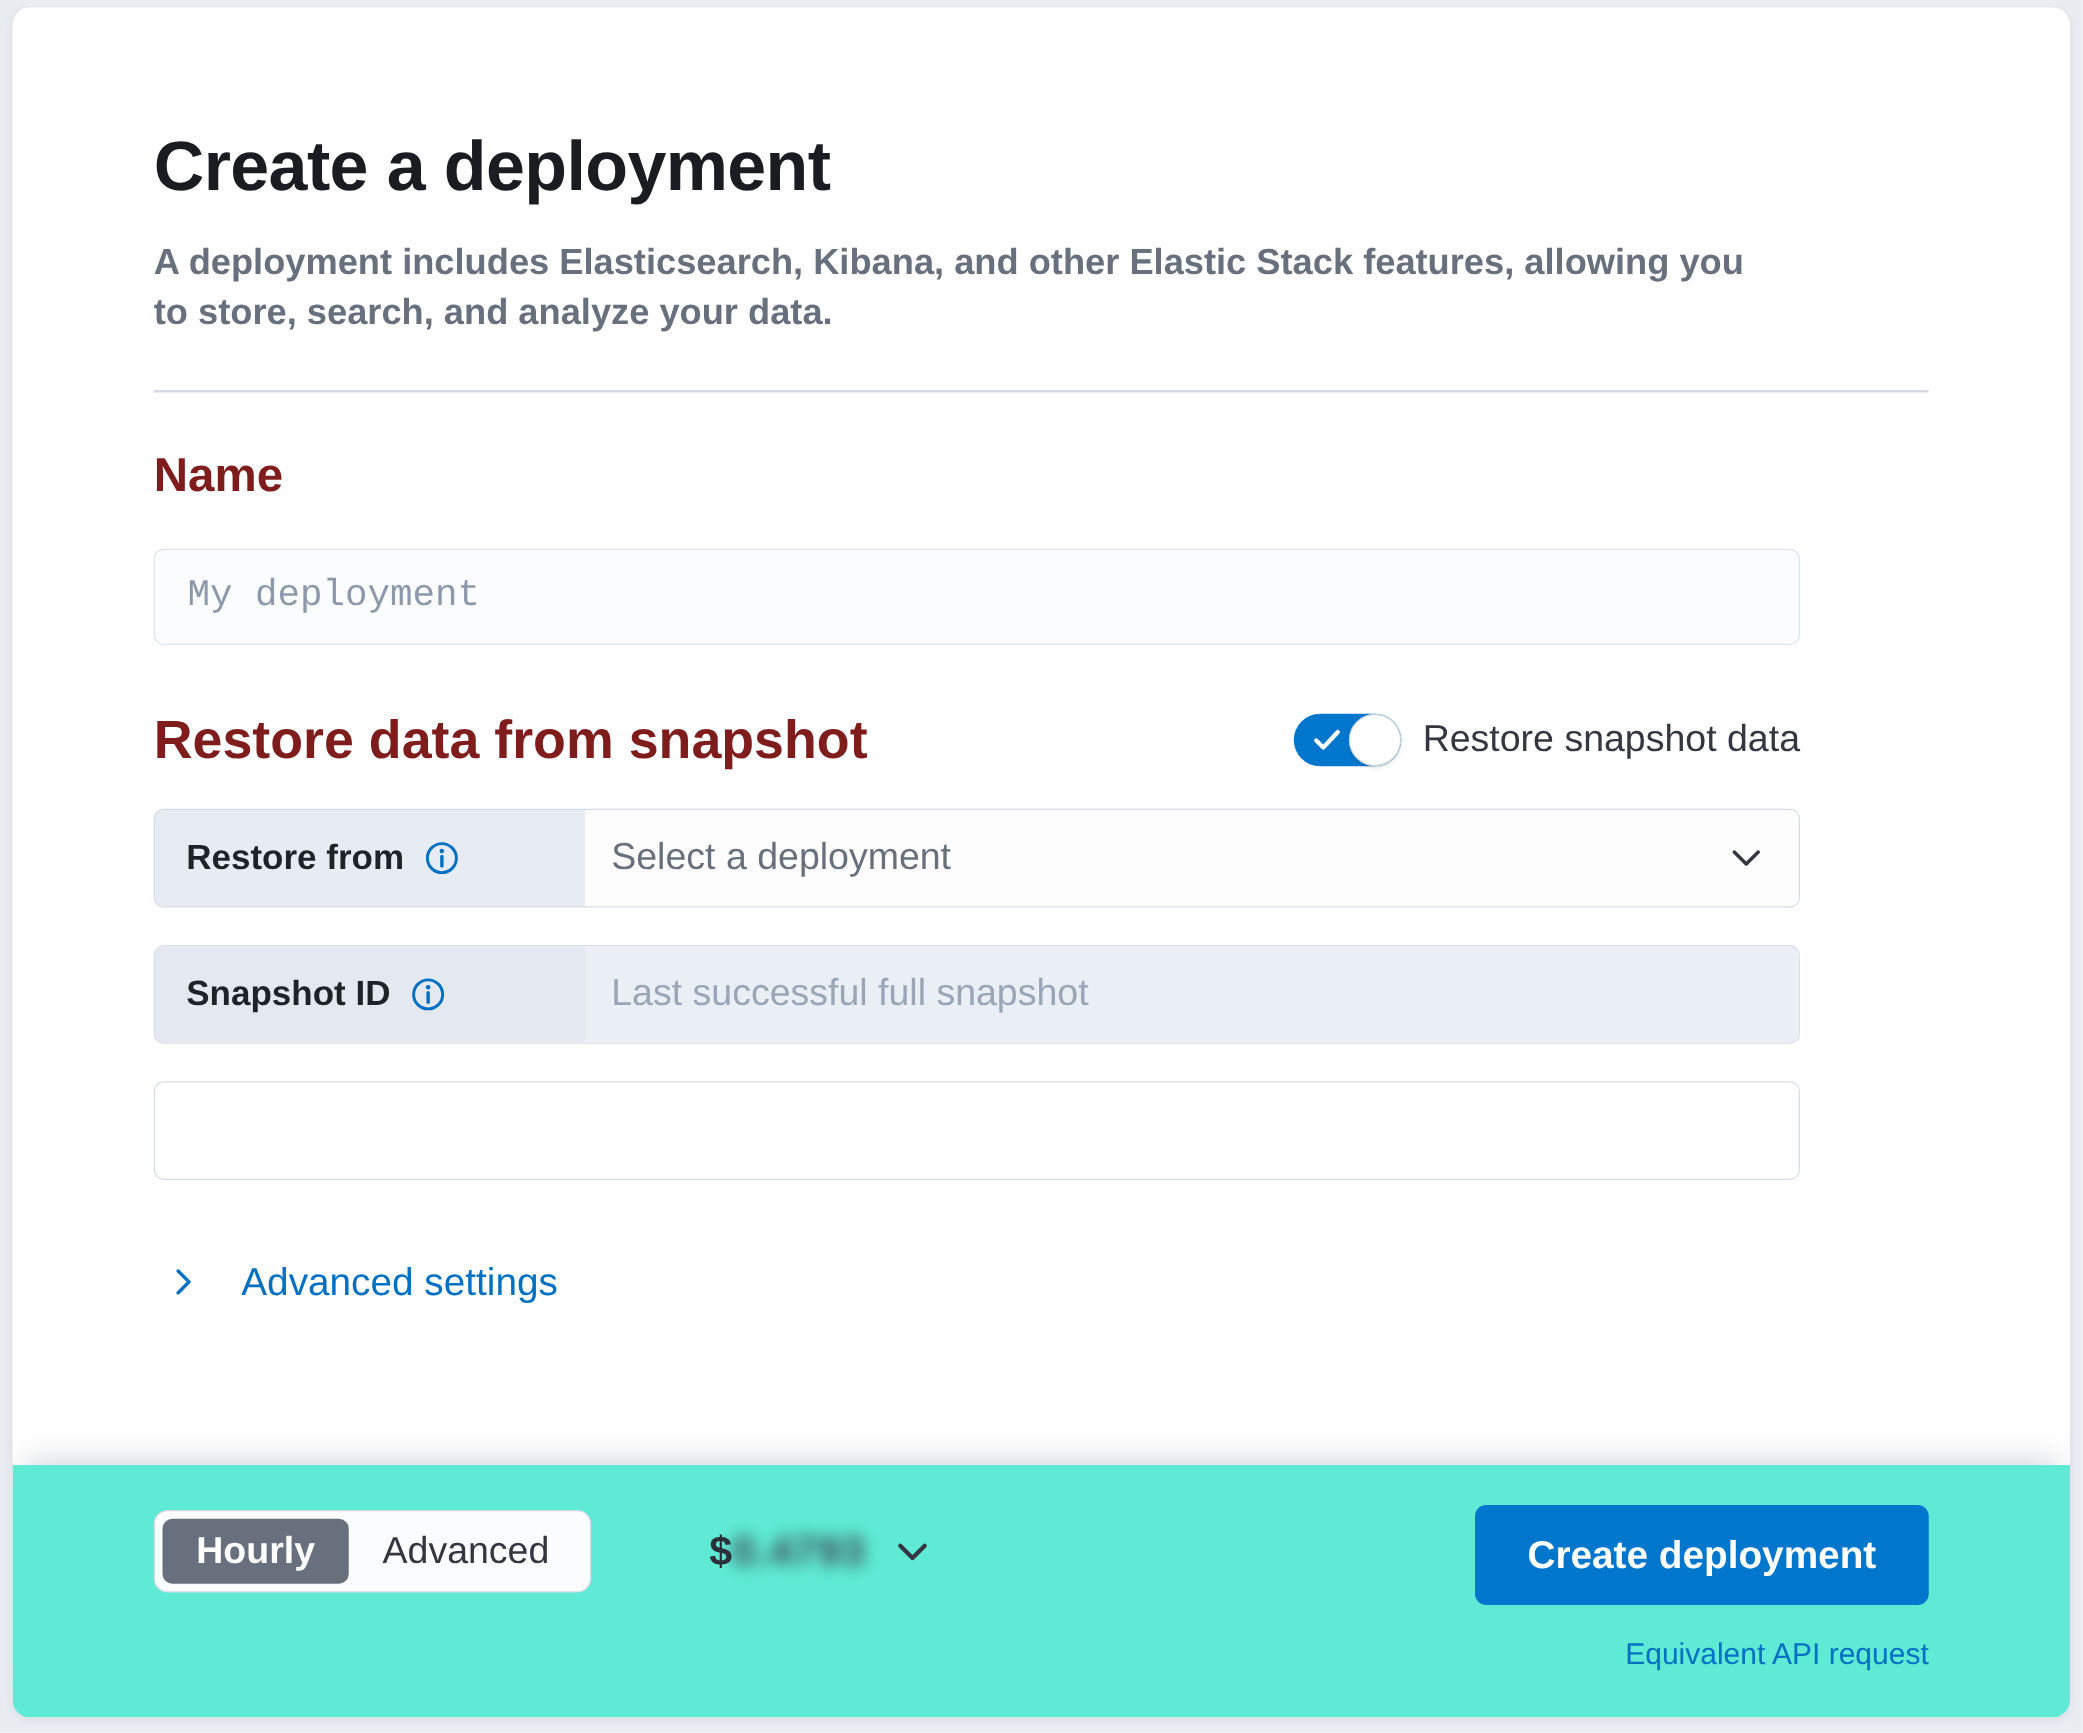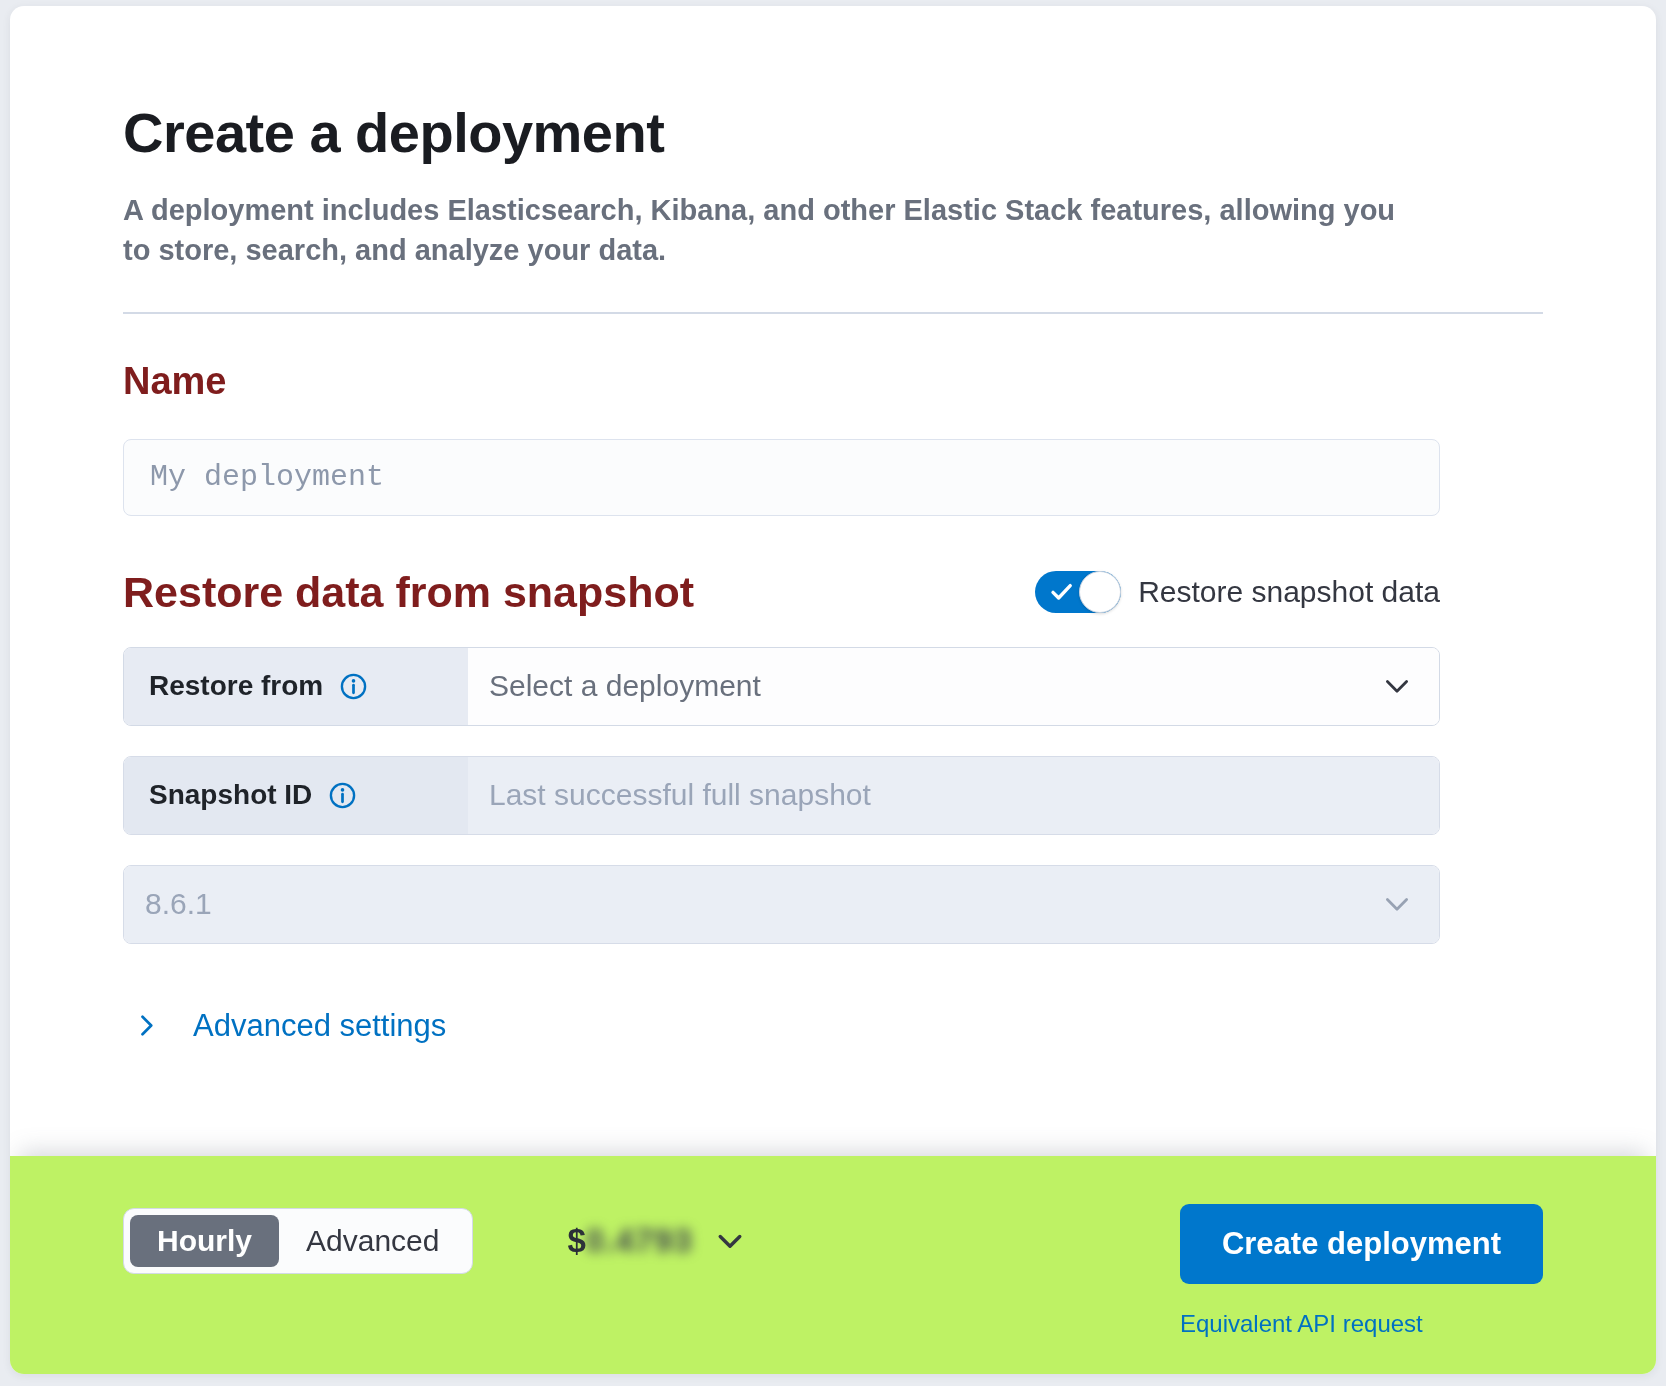--- a/index.html
+++ b/index.html
@@ -89,23 +89,23 @@
 
   .advanced-link {
     margin-top: 64px; margin-bottom: 60px;
     display: inline-flex; align-items: center; gap: 32px;
     color: #0071c2; font-size: 31px; font-weight: 500;
     text-decoration: none; cursor: pointer; margin-left: 9px;
   }
   .advanced-link .chevron-right { display: flex; }
 
   .footer {
-    background: #bef264; position: relative;
+    background: #5eead4; position: relative;
     box-shadow: 0 -14px 22px -10px rgba(105,112,125,0.28);
-    padding: 48px 113px 36px 113px;
+    padding: 32px 113px 36px 113px;
     display: flex; justify-content: space-between; align-items: flex-start;
   }
   .footer-left { display: flex; align-items: center; gap: 94px; margin-top: 4px; }
 
   .billing-toggle {
     display: flex; align-items: center; padding: 6px;
     border: 1px solid #d3dae6; border-radius: 11px; background: #fbfcfd;
   }
   .billing-btn {
     border: none; background: transparent; cursor: pointer;
@@ -113,21 +113,21 @@
     font-size: 30px; color: #343741; padding: 9px 27px; border-radius: 8px;
     font-weight: 400;
   }
   .billing-btn.selected { background: #69707d; color: #ffffff; font-weight: 700; }
 
   .price-dropdown { display: flex; align-items: center; gap: 20px; cursor: pointer; }
   .price-text { font-size: 33px; font-weight: 700; color: #2b2f38; display: flex; align-items: center; }
   .price-amount { filter: blur(6px); font-weight: 700; color: #3c414d; letter-spacing: 1px; }
   .price-dropdown .chevron { color: #343741; display: flex; }
 
-  .footer-right { display: flex; flex-direction: column; align-items: flex-start; gap: 26px; }
+  .footer-right { display: flex; flex-direction: column; align-items: flex-end; gap: 26px; }
   .create-btn {
     border: none; cursor: pointer; background: #0077cc; color: #ffffff;
     font-family: "Liberation Sans", sans-serif;
     font-size: 31px; font-weight: 700; padding: 0 42px; height: 80px;
     border-radius: 9px; min-width: 304px;
   }
   .api-link { color: #0071c2; font-size: 24px; font-weight: 500; text-decoration: none; cursor: pointer; }
 </style>
 </head>
 <body>
@@ -189,28 +189,20 @@
                 <path d="M8 7.3v4.2" stroke="currentColor" stroke-width="1.5" stroke-linecap="round"></path>
               </svg>
           </span>
         </div>
         <div class="row-control">
           <span class="control-value">Last successful full snapshot</span>
         </div>
       </div>
 
       <div class="form-row disabled">
-        <div class="row-control">
-          <span class="control-value">8.6.1</span>
-          <span class="chevron">
-            <svg width="32" height="32" viewBox="0 0 16 16">
-                <path d="M3.2 5.8L8 10.6l4.8-4.8" fill="none" stroke="currentColor" stroke-width="1.4" stroke-linecap="round" stroke-linejoin="round"></path>
-              </svg>
-          </span>
-        </div>
       </div>
 
       <a class="advanced-link">
         <span class="chevron-right">
           <svg width="29" height="29" viewBox="0 0 16 16">
               <path d="M5.8 3.2L10.6 8l-4.8 4.8" fill="none" stroke="currentColor" stroke-width="1.5" stroke-linecap="round" stroke-linejoin="round"></path>
             </svg>
         </span>
         <span>Advanced settings</span>
       </a>

